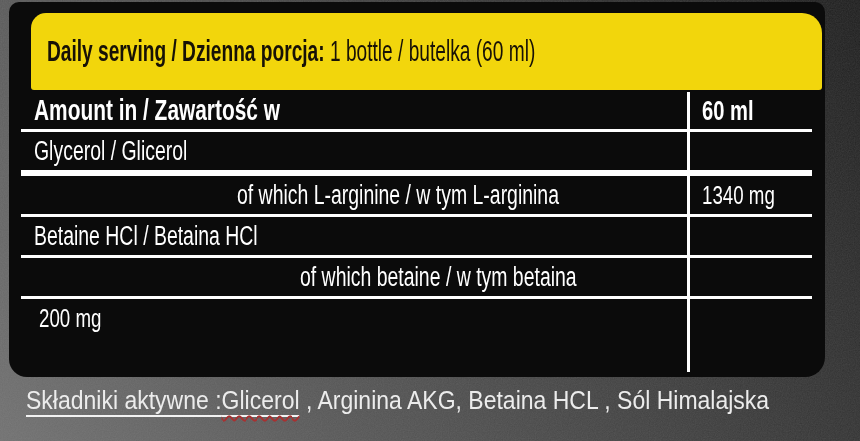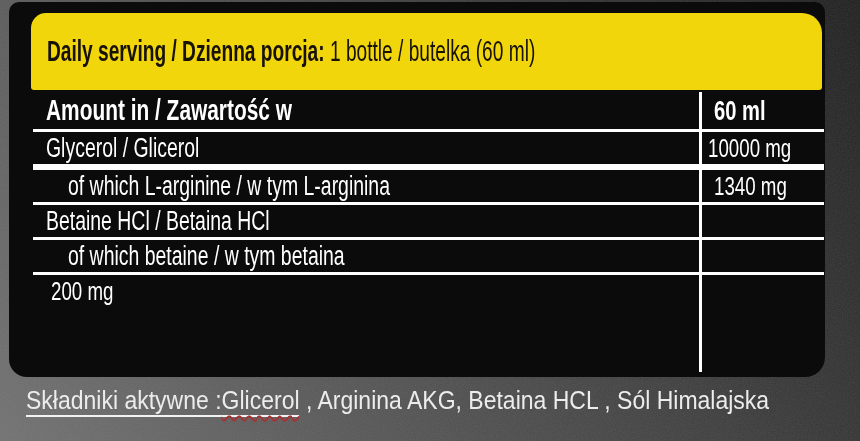--- a/index.html
+++ b/index.html
@@ -24,26 +24,26 @@
     display:flex; flex-direction:column; justify-content:center;
     padding-left:16px; gap:10px;
   }
   .yellow-line { color:#171106; font-size:29px; line-height:33px; }
   .cond   { display:inline-block; transform:scaleX(.72); transform-origin:0 50%; white-space:nowrap; }
   .cond-hdr { display:inline-block; transform:scaleX(.66); transform-origin:0 50%; white-space:nowrap; }
   .cond-tight { display:inline-block; transform:scaleX(.57); transform-origin:0 50%; white-space:nowrap; }
   .b { font-weight:bold; }
 
   
-  .facts-table { position:absolute; left:24px; top:90px; width:791px; height:283px; }
+  .facts-table { position:absolute; left:12px; top:90px; width:791px; height:283px; }
   .vline { position:absolute; left:666px; top:0; width:3px; height:280px; background:#ffffff; }
-  .row { display:flex; align-items:center; height:32px; color:#ffffff; }
+  .row { display:flex; align-items:center; height:38px; color:#ffffff; }
   .row.thead { height:37px; font-weight:bold; font-size:29px; }
   .row .lbl { width:663px; padding-left:13px; font-size:27px; }
-  .row .lbl.indent { padding-left:35px; }
+  .row .lbl.indent { padding-left:35px;text-align:right; }
   .row .val { padding-left:18px; font-size:26px; }
   .sep { height:3px; background:#ffffff; width:791px; }
 
   
   .caption {
     position:absolute; left:26px; top:386px; width:832px;
     color:#ececec; font-size:25px; white-space:nowrap;
     transform:scaleX(.92); transform-origin:0 50%;
   }
   .u-solid { border-bottom:2px solid #f2f2f2; padding-bottom:1px; }
@@ -75,21 +75,20 @@
 
   <div class="facts-table">
     <div class="row thead">
       <div class="lbl"><span class="cond" style="font-size:29px">Amount in / Zawartość w</span></div>
       <div class="val"><span class="cond" style="font-size:28px">60 ml</span></div>
     </div>
     <div class="sep"></div>
 
     <div class="row">
       <div class="lbl"><span class="cond">Glycerol / Glicerol</span></div>
-      <div class="val"><span class="cond">10000 mg</span></div>
     </div>
     <div class="sep"></div>
 
     <div class="sep"></div>
 
     <div class="row">
       <div class="lbl indent"><span class="cond">of which L-arginine / w tym L-arginina</span></div>
       <div class="val"><span class="cond">1340 mg</span></div>
     </div>
     <div class="sep"></div>

